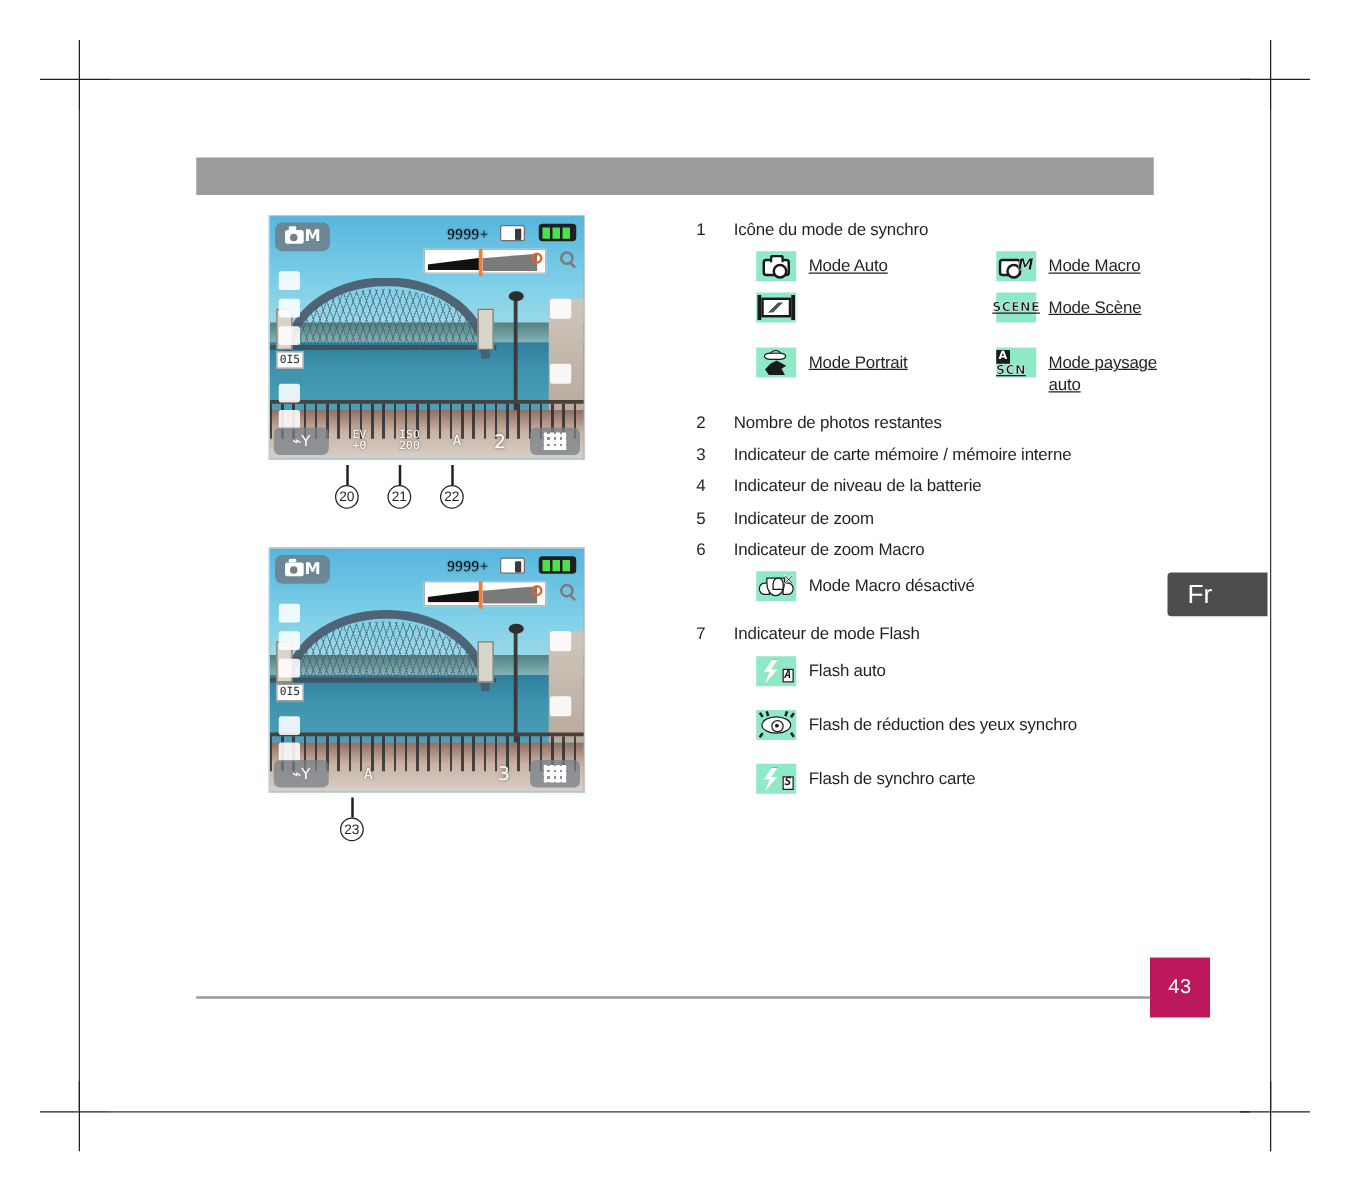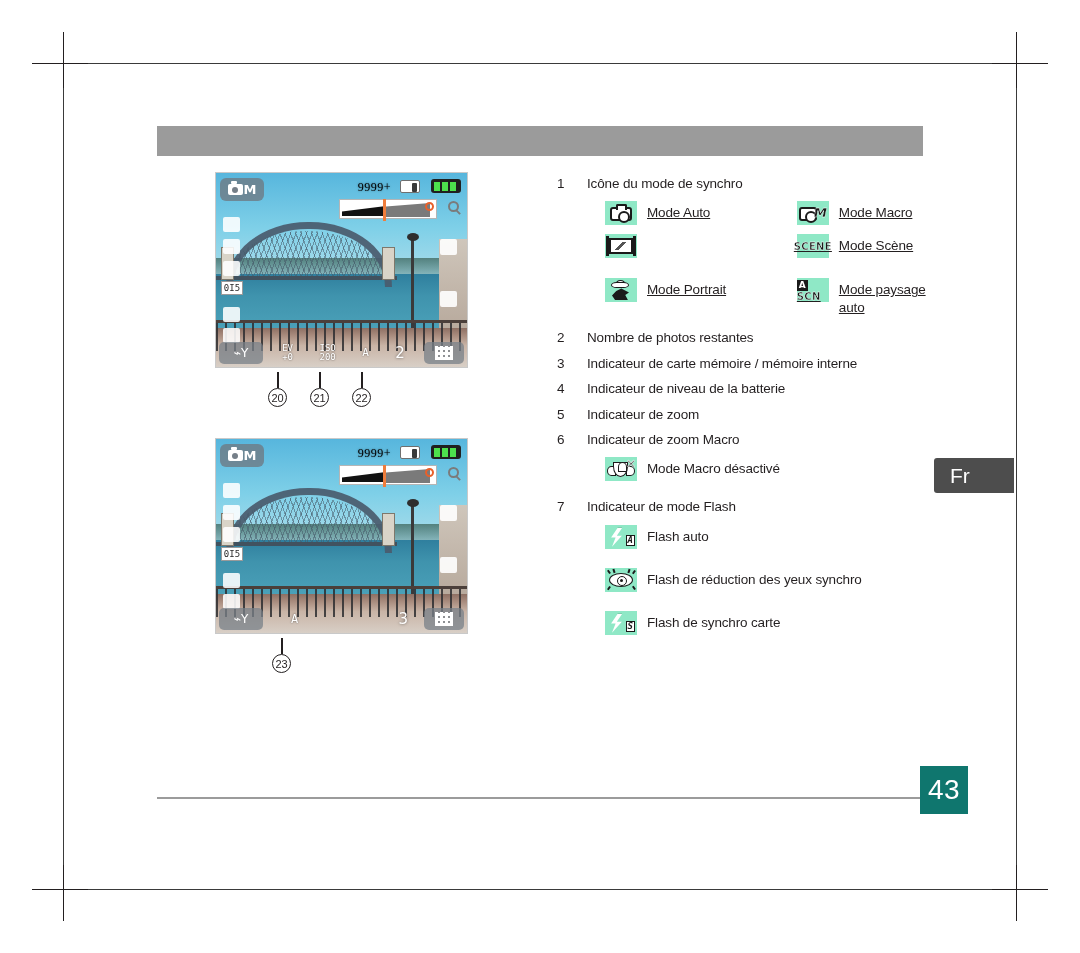--- a/index.html
+++ b/index.html
@@ -31,23 +31,23 @@
   #footer-rule {
     position: absolute;
     left: 157px; top: 797px;
     width: 766px; height: 2px;
     background: #9b9b9b;
   }
   #page-number-box {
     position: absolute;
     left: 920px; top: 766px;
     width: 48px; height: 48px;
-    background: #0f766e;
+    background: #be185d;
     color: #ffffff;
-    font-size: 28px;
+    font-size: 16px;
     display: flex; align-items: center; justify-content: center;
     letter-spacing: .5px;
   }
   #lang-tab {
     position: absolute;
     left: 934px; top: 458px;
     width: 80px; height: 35px;
     background: #4d4d4d;
     color: #ffffff;
     font-size: 21px;

